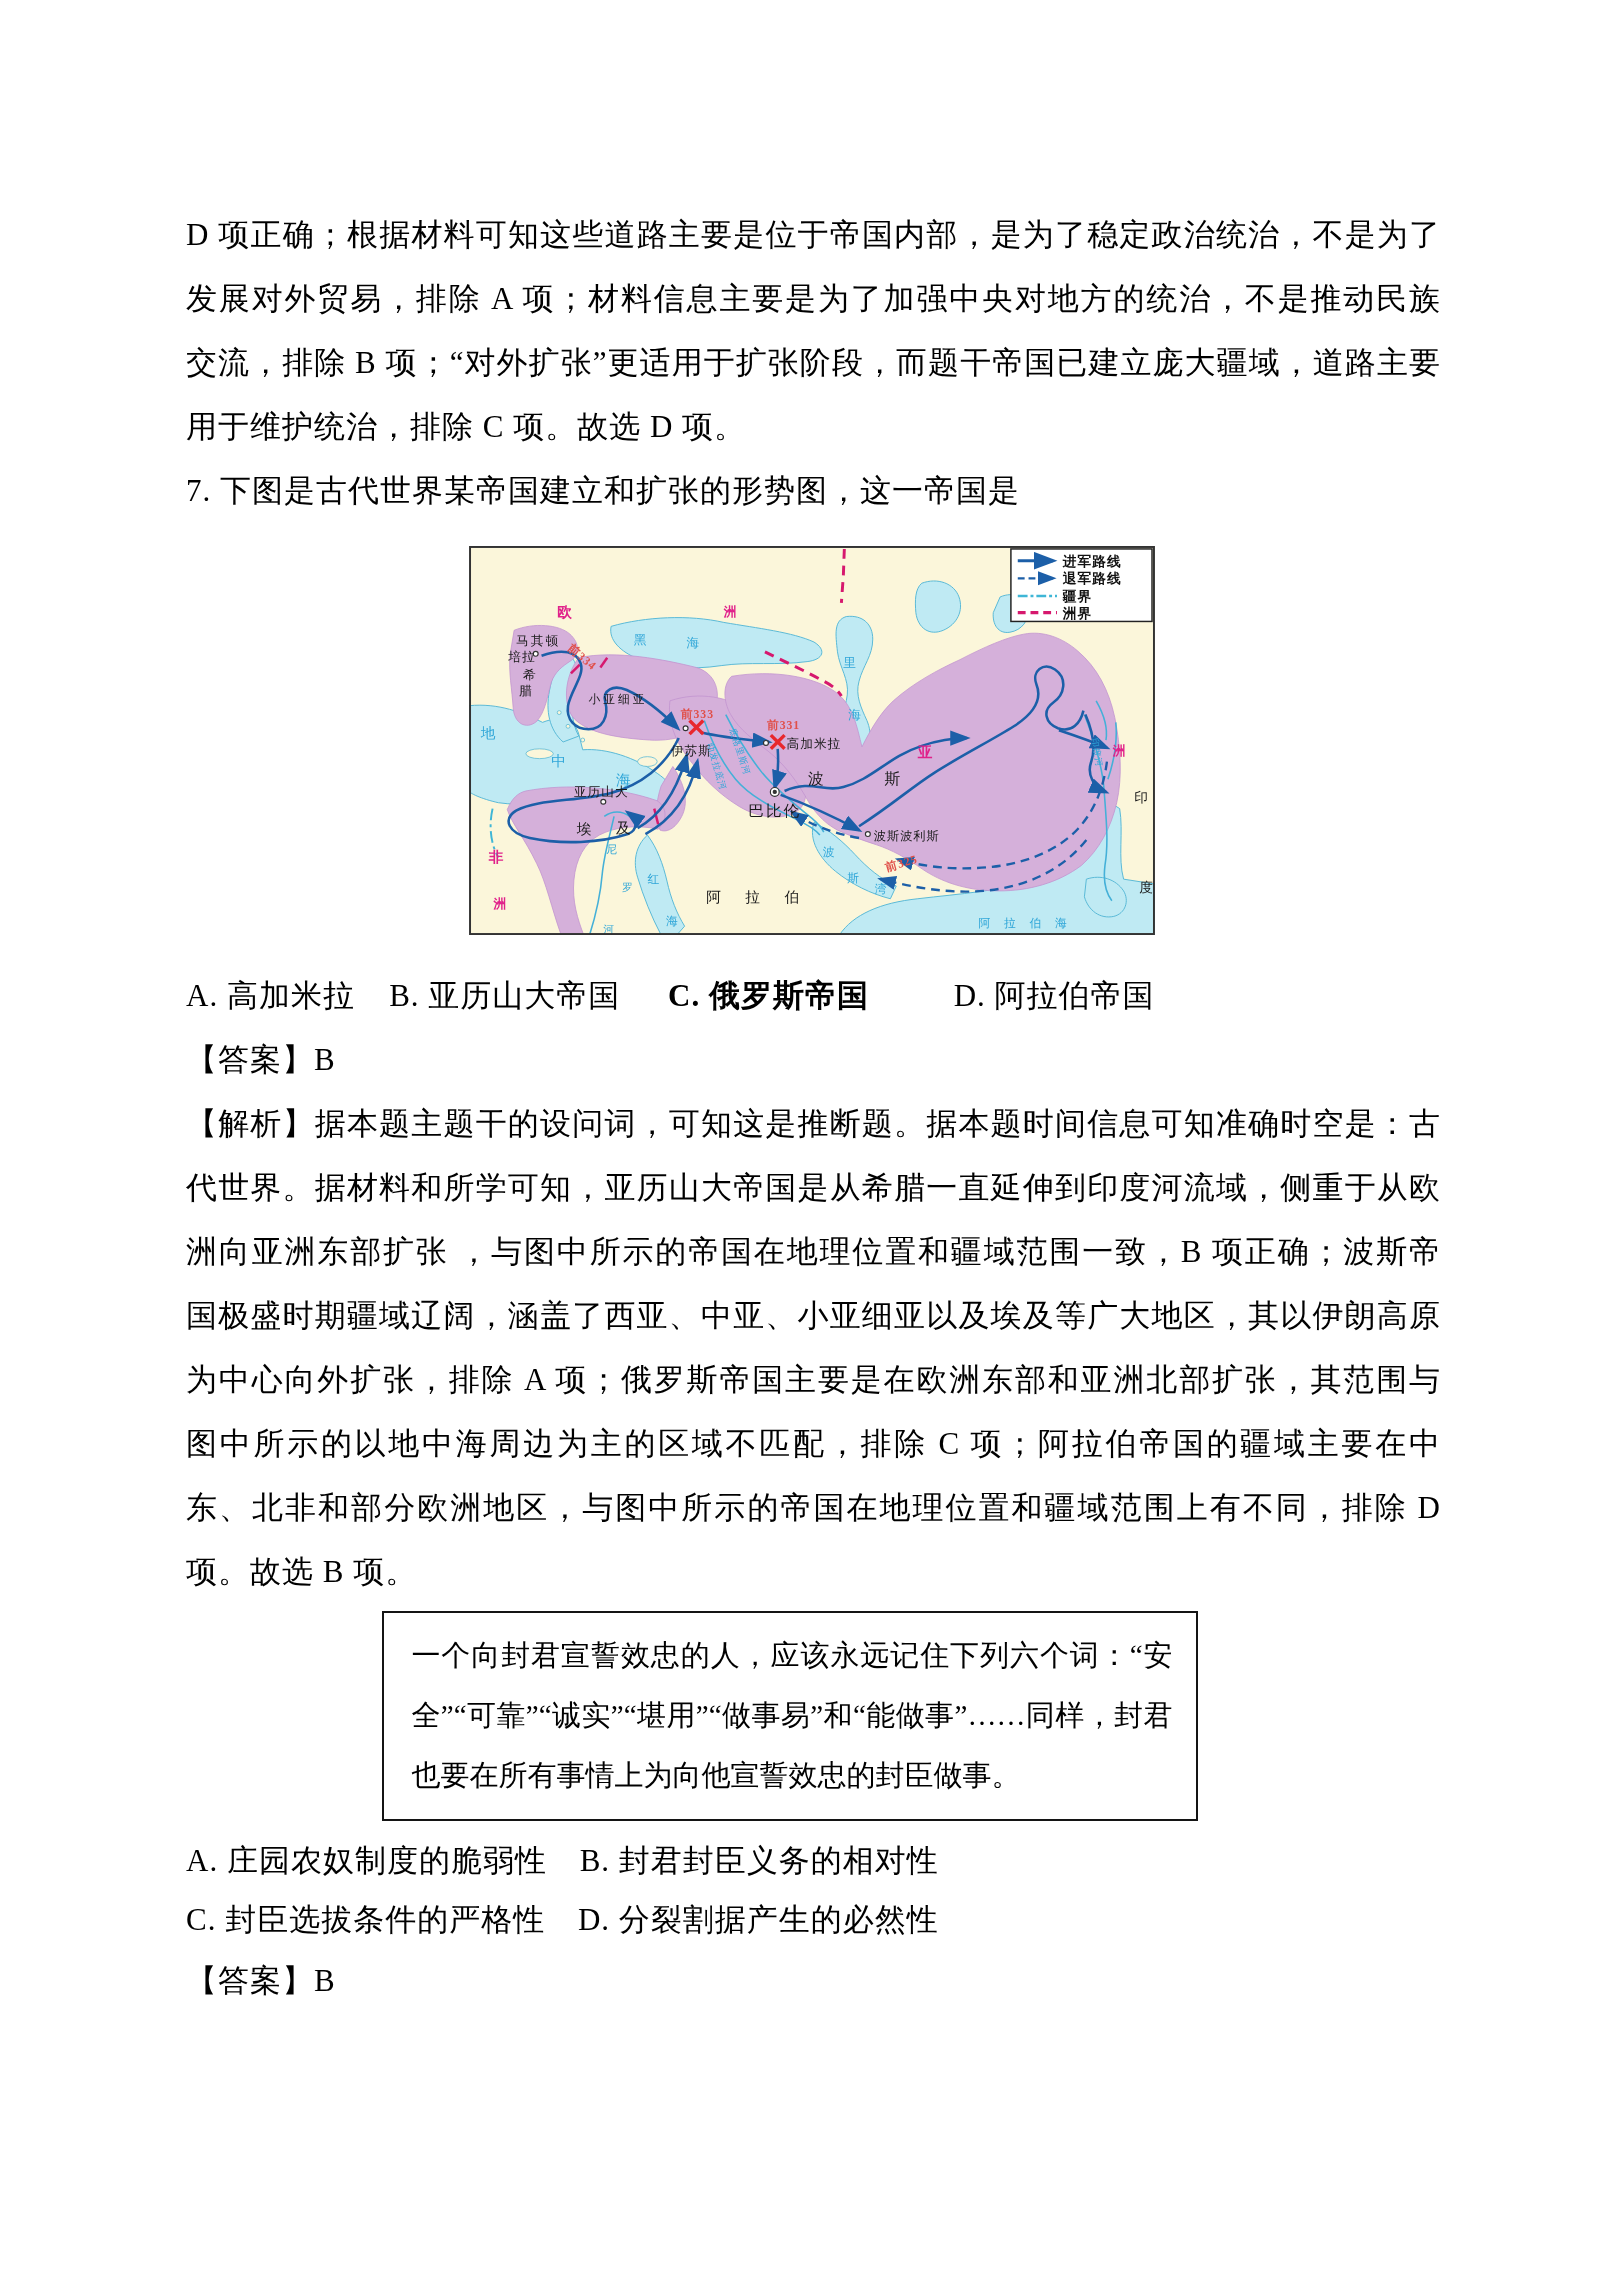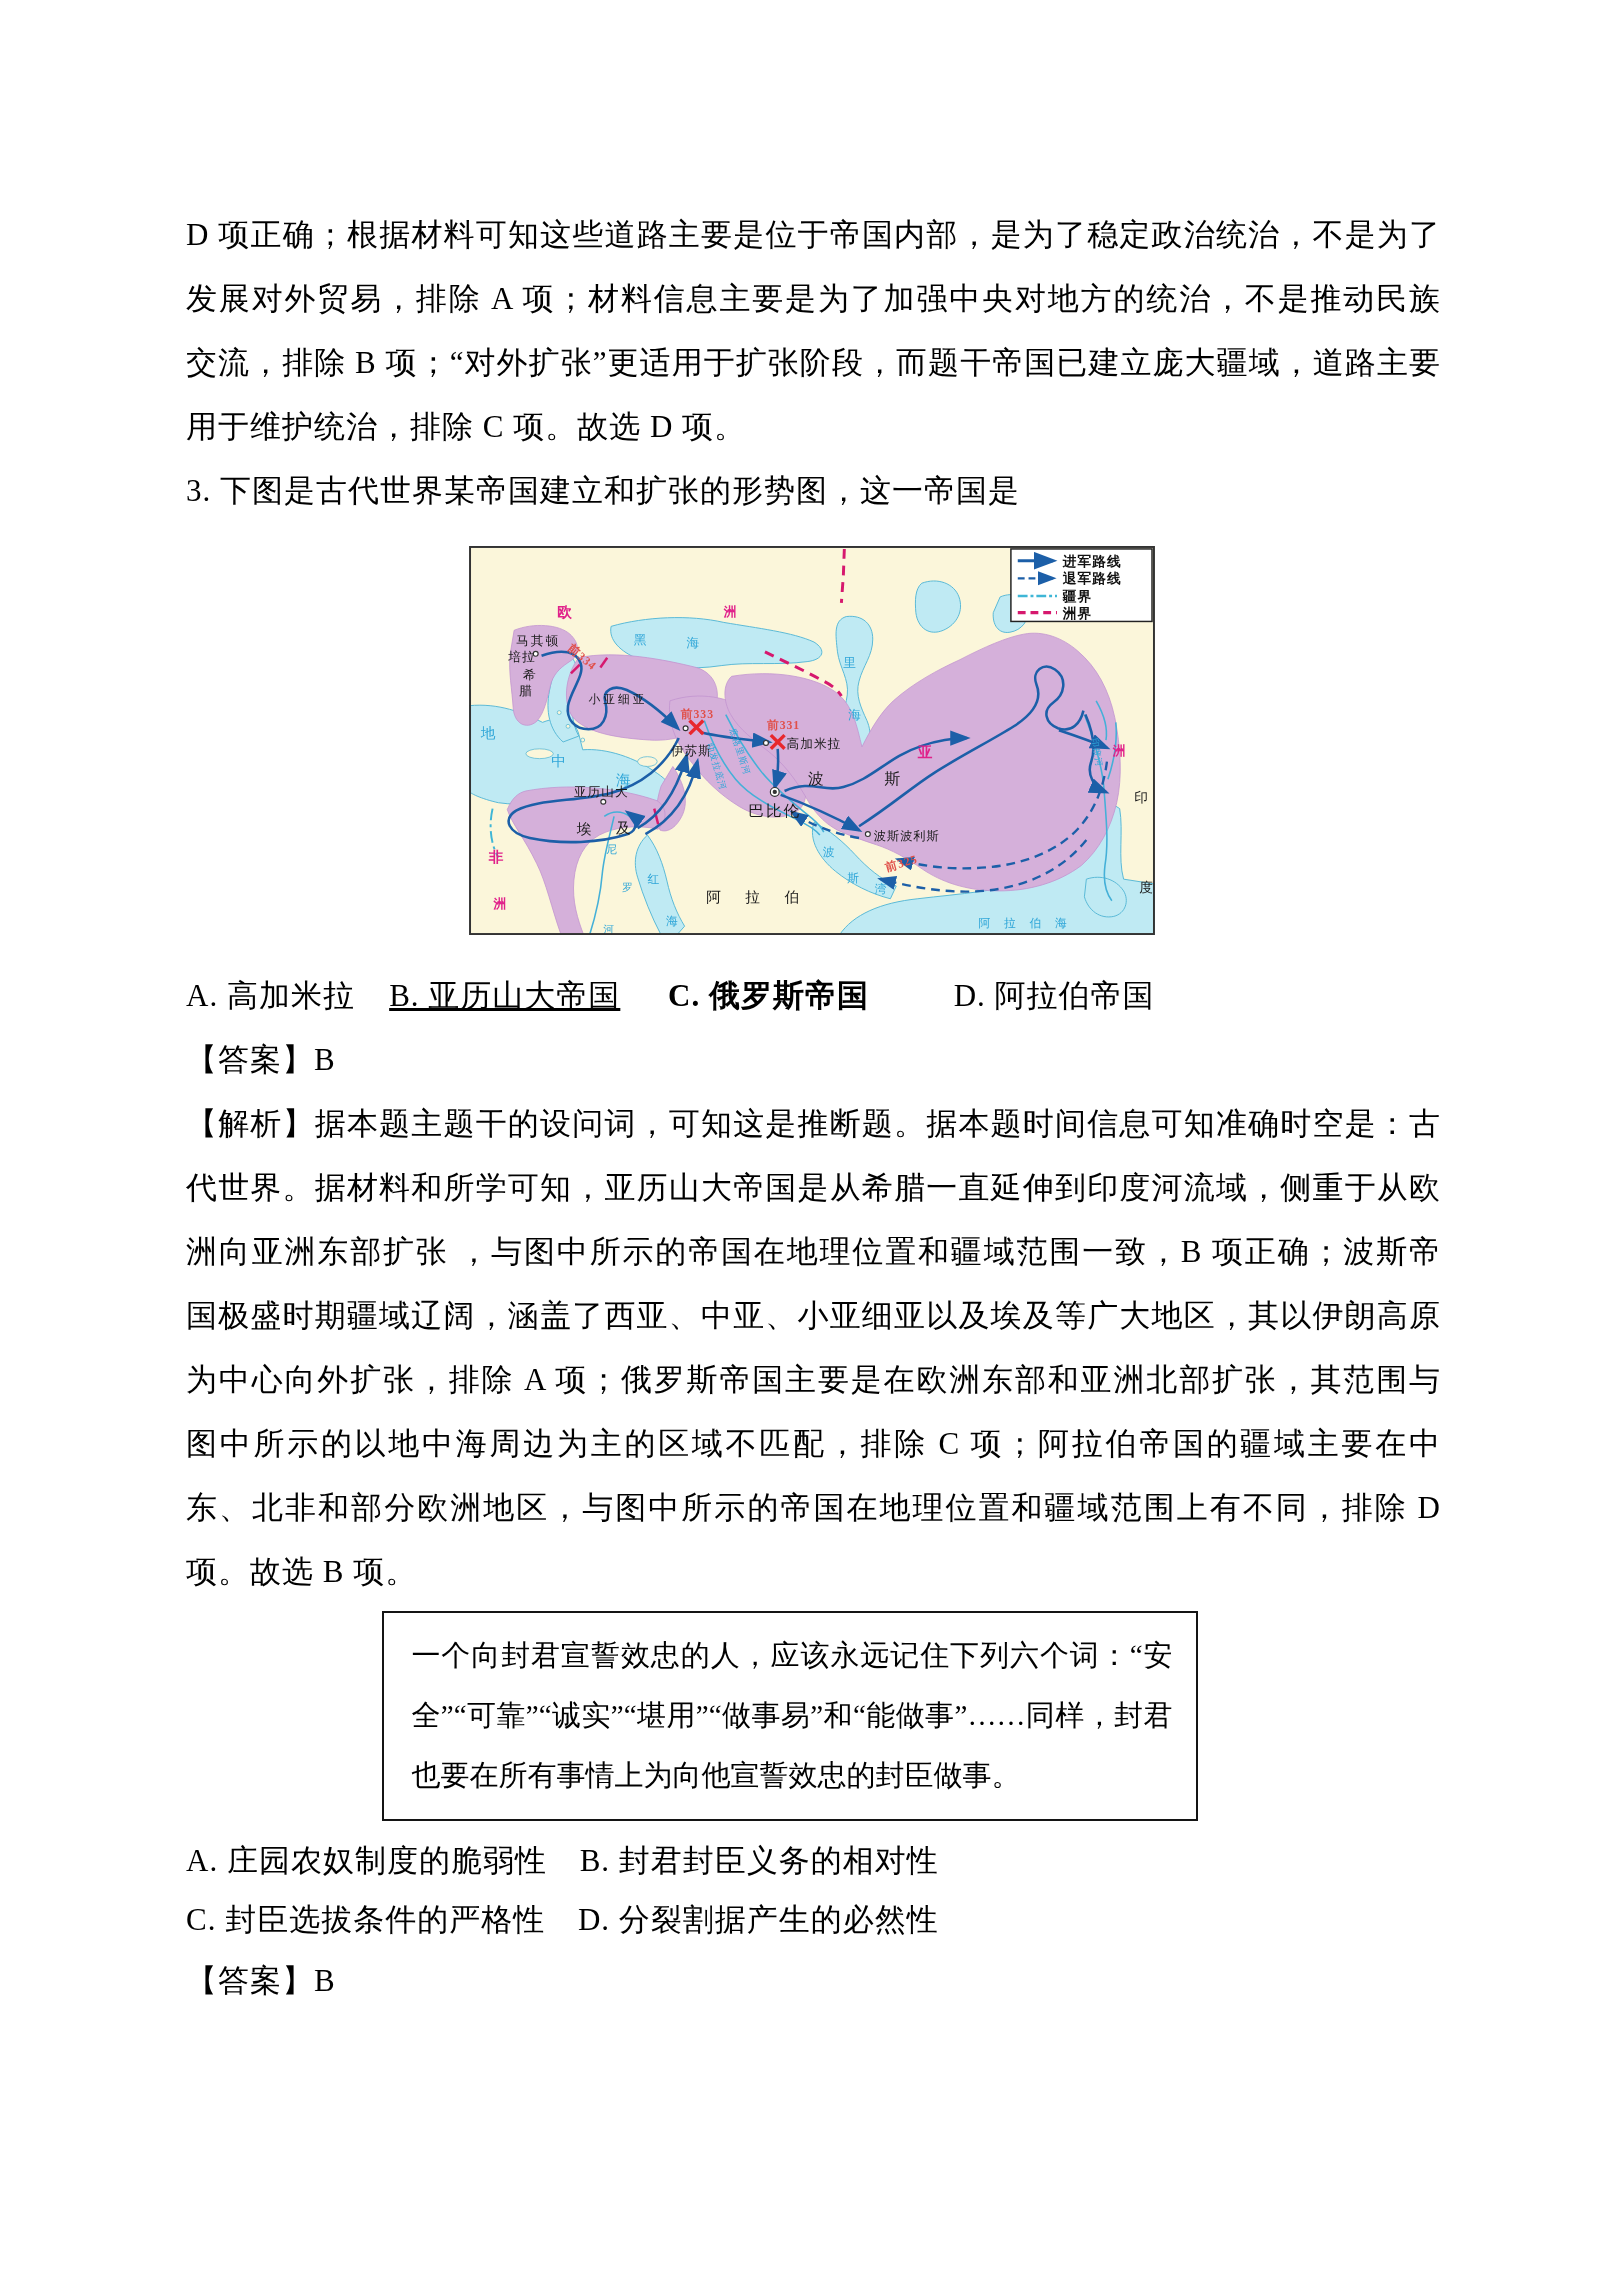--- a/index.html
+++ b/index.html
@@ -13,21 +13,21 @@
     font-size:31px;
     letter-spacing:1px;
     color:#000;
   }
   p{margin:0;line-height:64px;text-align:justify;}
   p.q{text-align:left;}
   .map-fig{width:686px;margin:22.5px 0 29px 283px;}
   .map-fig svg{display:block;}
   .opts{white-space:nowrap;text-align:left;line-height:64px;margin:0;}
   .opts .ga{margin-right:25.5px;}
-  .opts .gb{margin-right:39px;text-decoration:underline;}
+  .opts .gb{margin-right:39px;}
   .opts .gc{margin-right:76px;font-weight:bold;}
   .opts4{line-height:59px;}
   .opts4 .g4{margin-right:24px;}
   .quote{
     width:816px;box-sizing:border-box;
     margin:7.8px 0 9.8px 196px;
     border:2.9px solid #141414;
     padding:11.8px 23.5px 13.7px 27.4px;
     line-height:60px;font-size:29px;letter-spacing:0;
     text-align:justify;
@@ -40,21 +40,21 @@
   .lbl-red{fill:#e0504a;font-weight:bold;}
   .lbl-legend{fill:#111;font-weight:bold;}
 </style>
 </head>
 <body>
 
 <div class="page">
 
   <p class="para">D 项正确；根据材料可知这些道路主要是位于帝国内部，是为了稳定政治统治，不是为了发展对外贸易，排除 A 项；材料信息主要是为了加强中央对地方的统治，不是推动民族交流，排除 B 项；“对外扩张”更适用于扩张阶段，而题干帝国已建立庞大疆域，道路主要用于维护统治，排除 C 项。故选 D 项。</p>
 
-  <p class="q">3. 下图是古代世界某帝国建立和扩张的形势图，这一帝国是</p>
+  <p class="q">7. 下图是古代世界某帝国建立和扩张的形势图，这一帝国是</p>
 
   <figure class="map-fig">
     <svg width="686" height="389" viewBox="0 0 700 397" style="font-size:32px">
       <defs>
         <marker id="ah" markerWidth="9" markerHeight="8" refX="6.5" refY="3" orient="auto">
           <path d="M0,0 L8,3 L0,6 Z" fill="#1c5fa8"></path>
         </marker>
       </defs>
 
       <rect x="0" y="0" width="700" height="397" fill="#fbf6da"></rect>

